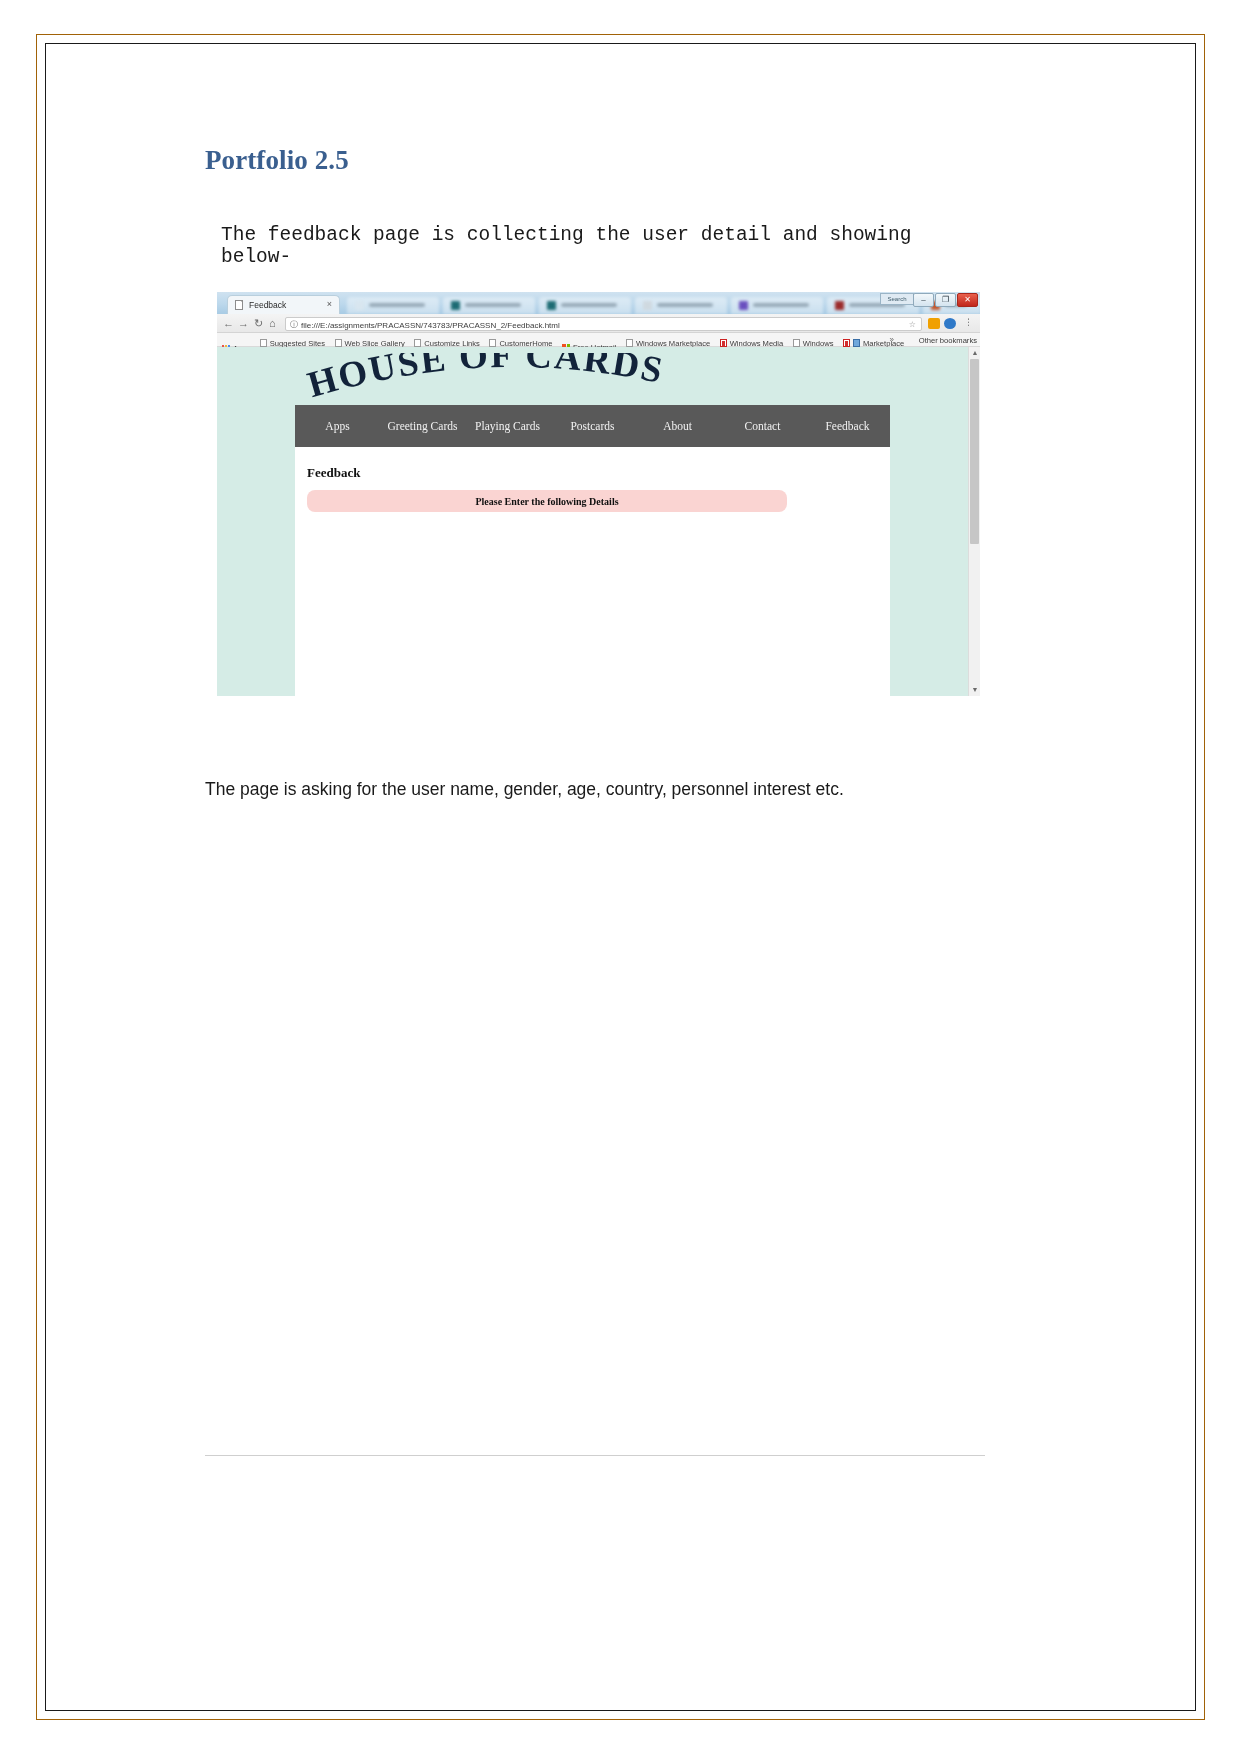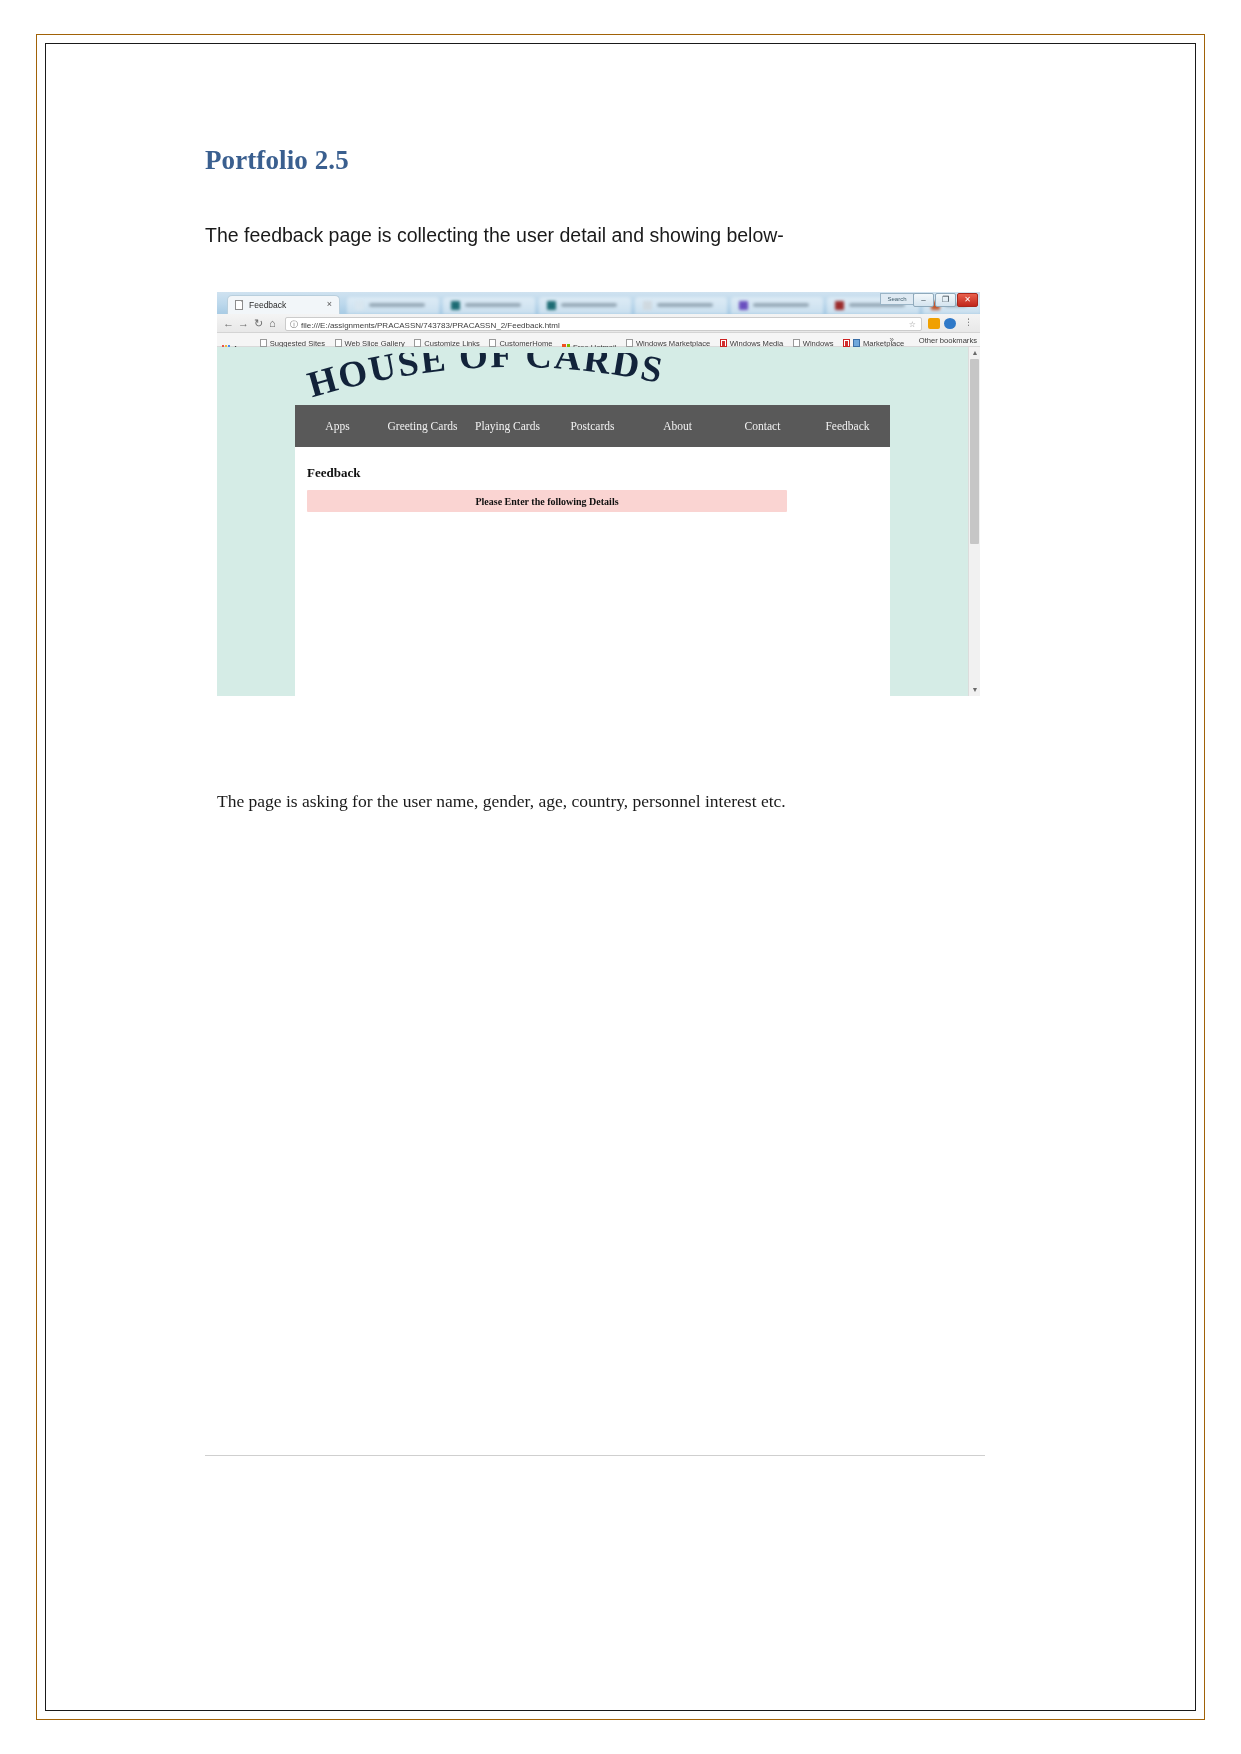--- a/index.html
+++ b/index.html
@@ -30,28 +30,28 @@
 
   
   .doc-heading {
     font-family:"Liberation Serif", serif;
     font-size:27px; font-weight:bold;
     color:#3a5f8f;
     margin:0 0 0 0;
     letter-spacing:0.1px;
   }
   .doc-para {
+    font-family:Liberation Mono, monospace;
+    font-size:19.5px; color:#1a1a1a;
+    margin:16px;
+  }
+  .doc-para-2 {
     font-family:Liberation Sans, sans-serif;
-    font-size:19.5px; color:#1a1a1a;
+    font-size:17.5px; color:#1a1a1a;
     margin:0;
-  }
-  .doc-para-2 {
-    font-family:Liberation Serif, serif;
-    font-size:17.5px; color:#1a1a1a;
-    margin:12px;
   }
 
   
   #browser-shot {
     position:absolute; left:0px; top:147px;
     width:775px; height:415px;
     background:#ffffff;
     overflow:hidden;
     font-family:"Liberation Sans", sans-serif;
     filter: blur(0.18px);
@@ -231,21 +231,21 @@
   }
 
   .pg-h2 {
     position:absolute; left:12px; top:118px;
     font-family:"Liberation Serif", serif;
     font-size:13px; font-weight:bold; color:#111;
   }
   .pink-banner {
     position:absolute; left:12px; top:143px;
     width:480px; height:22px;
-    background:#fad4d2; border-radius:1px;
+    background:#fad4d2; border-radius:8px;
     display:flex; align-items:center; justify-content:center;
   }
   .pink-banner span {
     font-family:"Liberation Serif", serif;
     font-size:10px; font-weight:bold; color:#111;
   }
 
   .form-area { position:absolute; left:12px; top:178px; }
   .fld {
     display:block; width:98px; height:11px;

